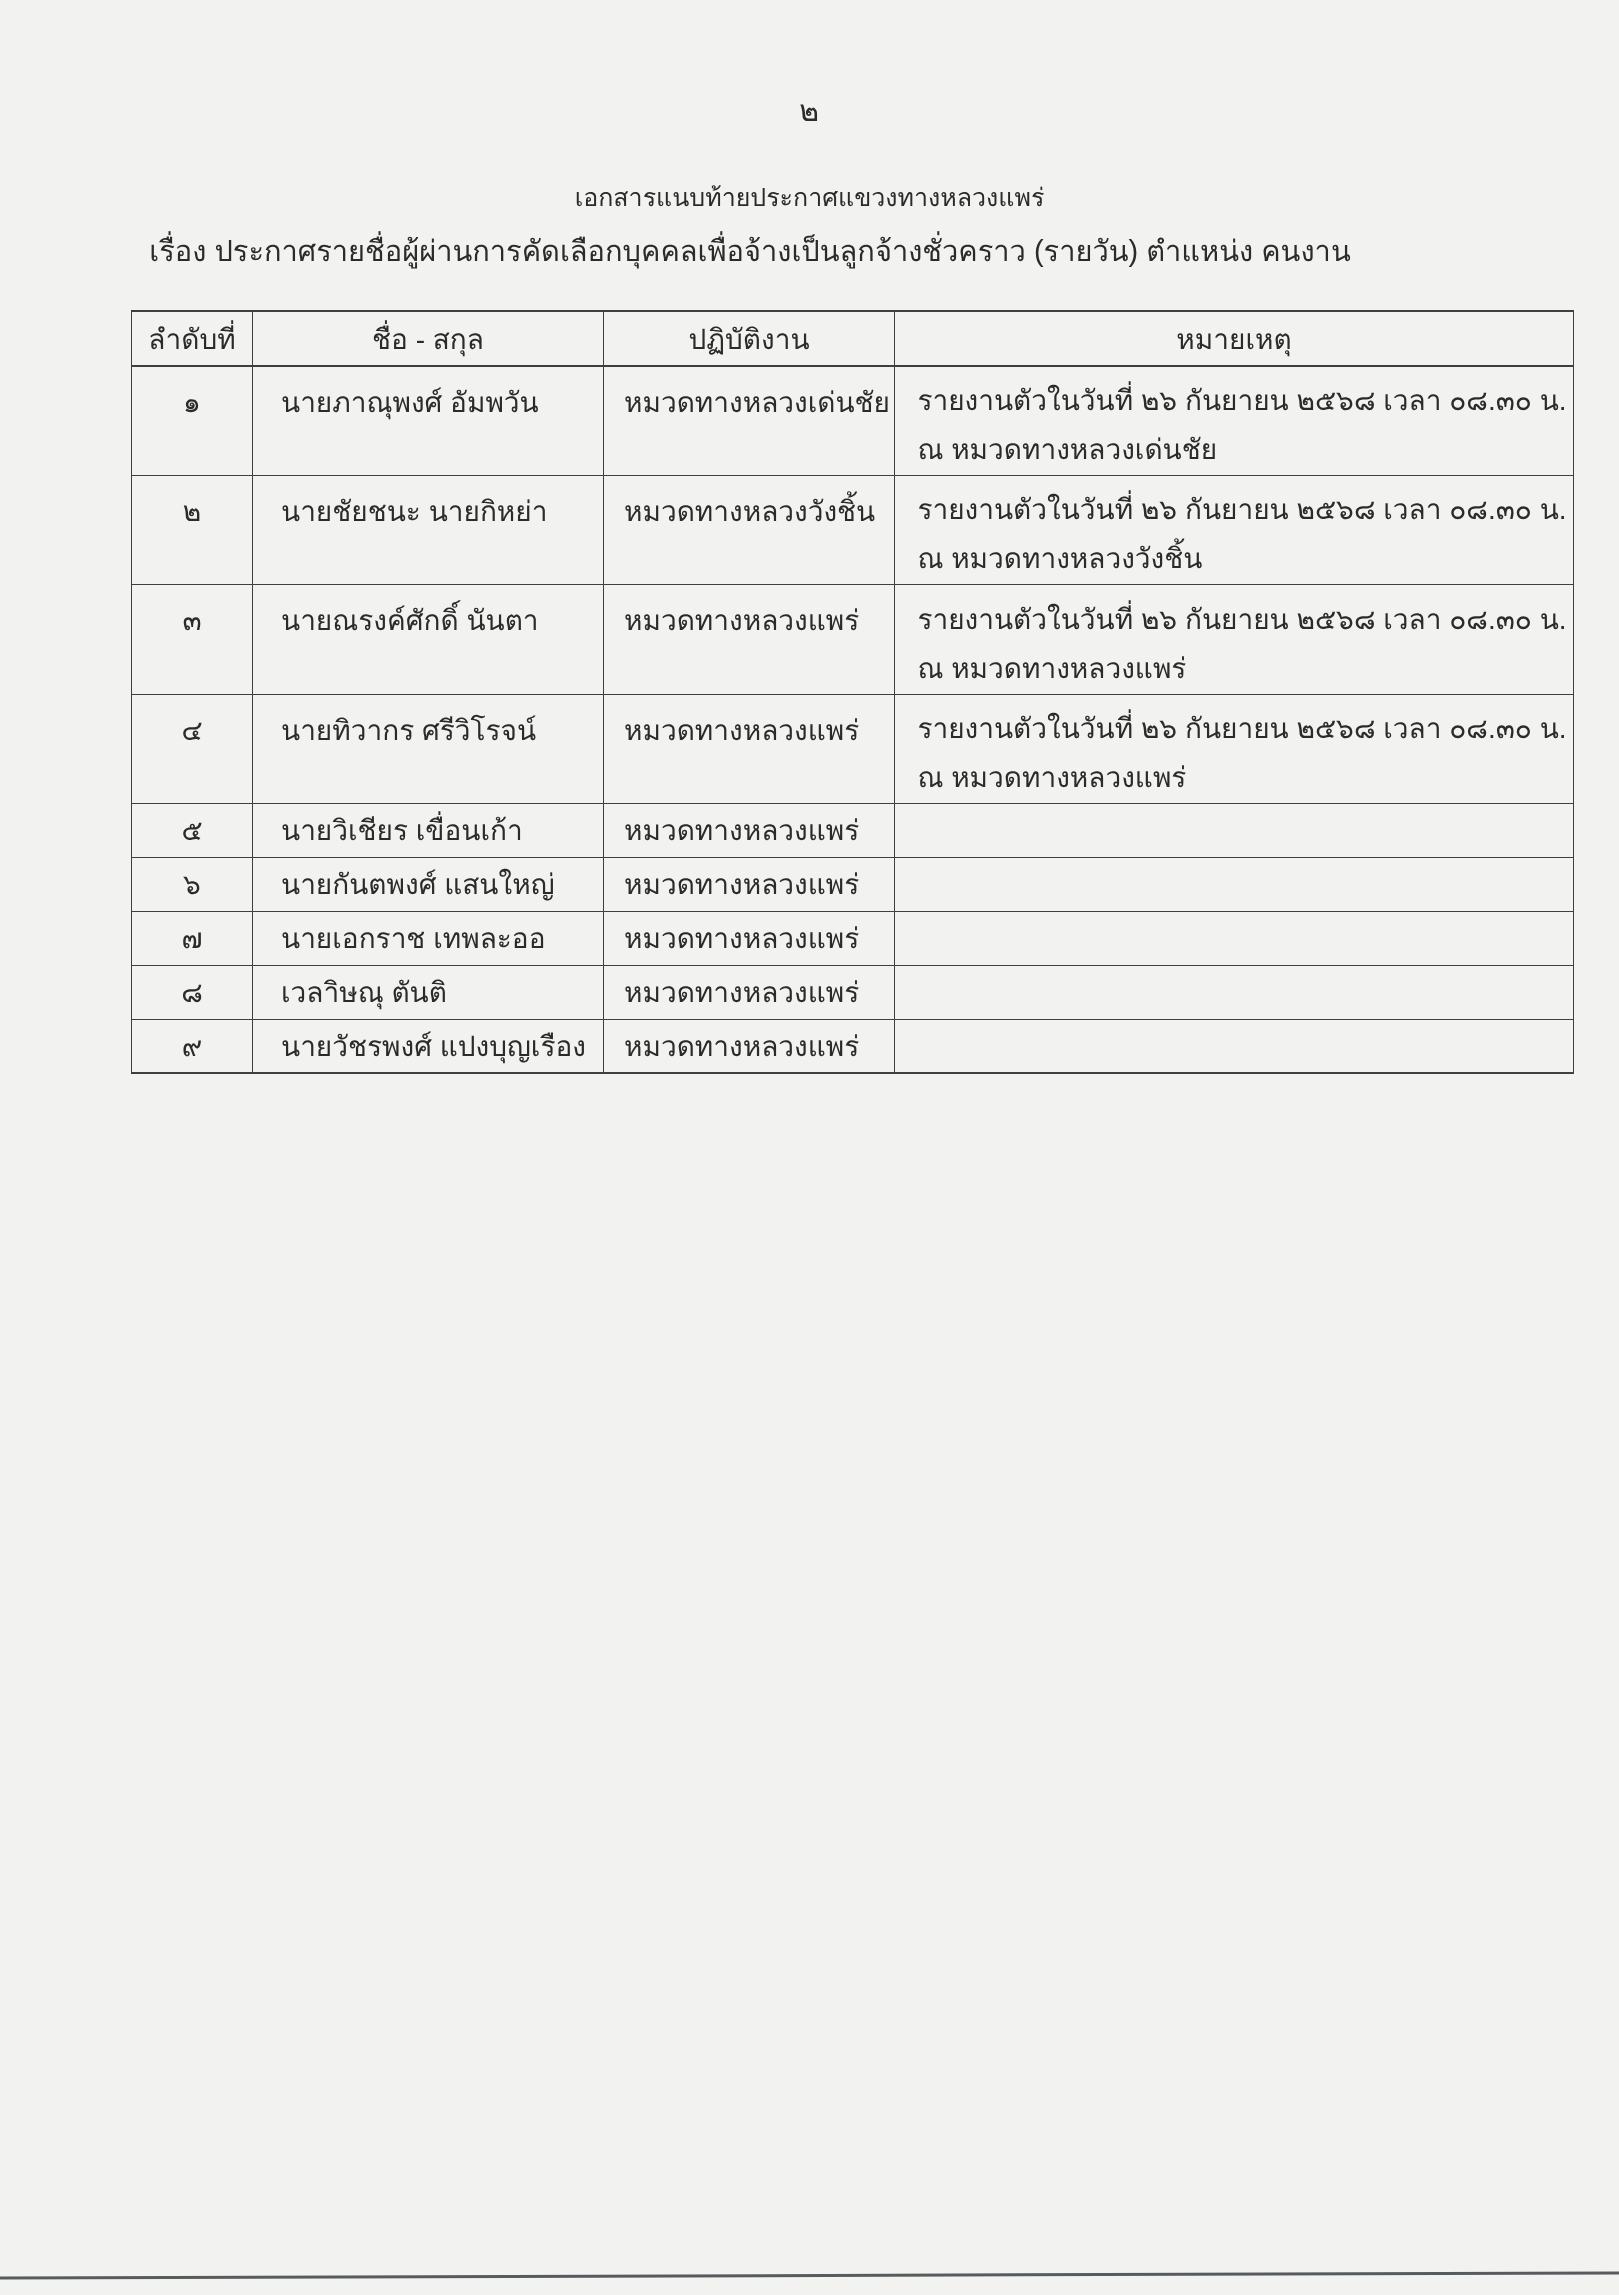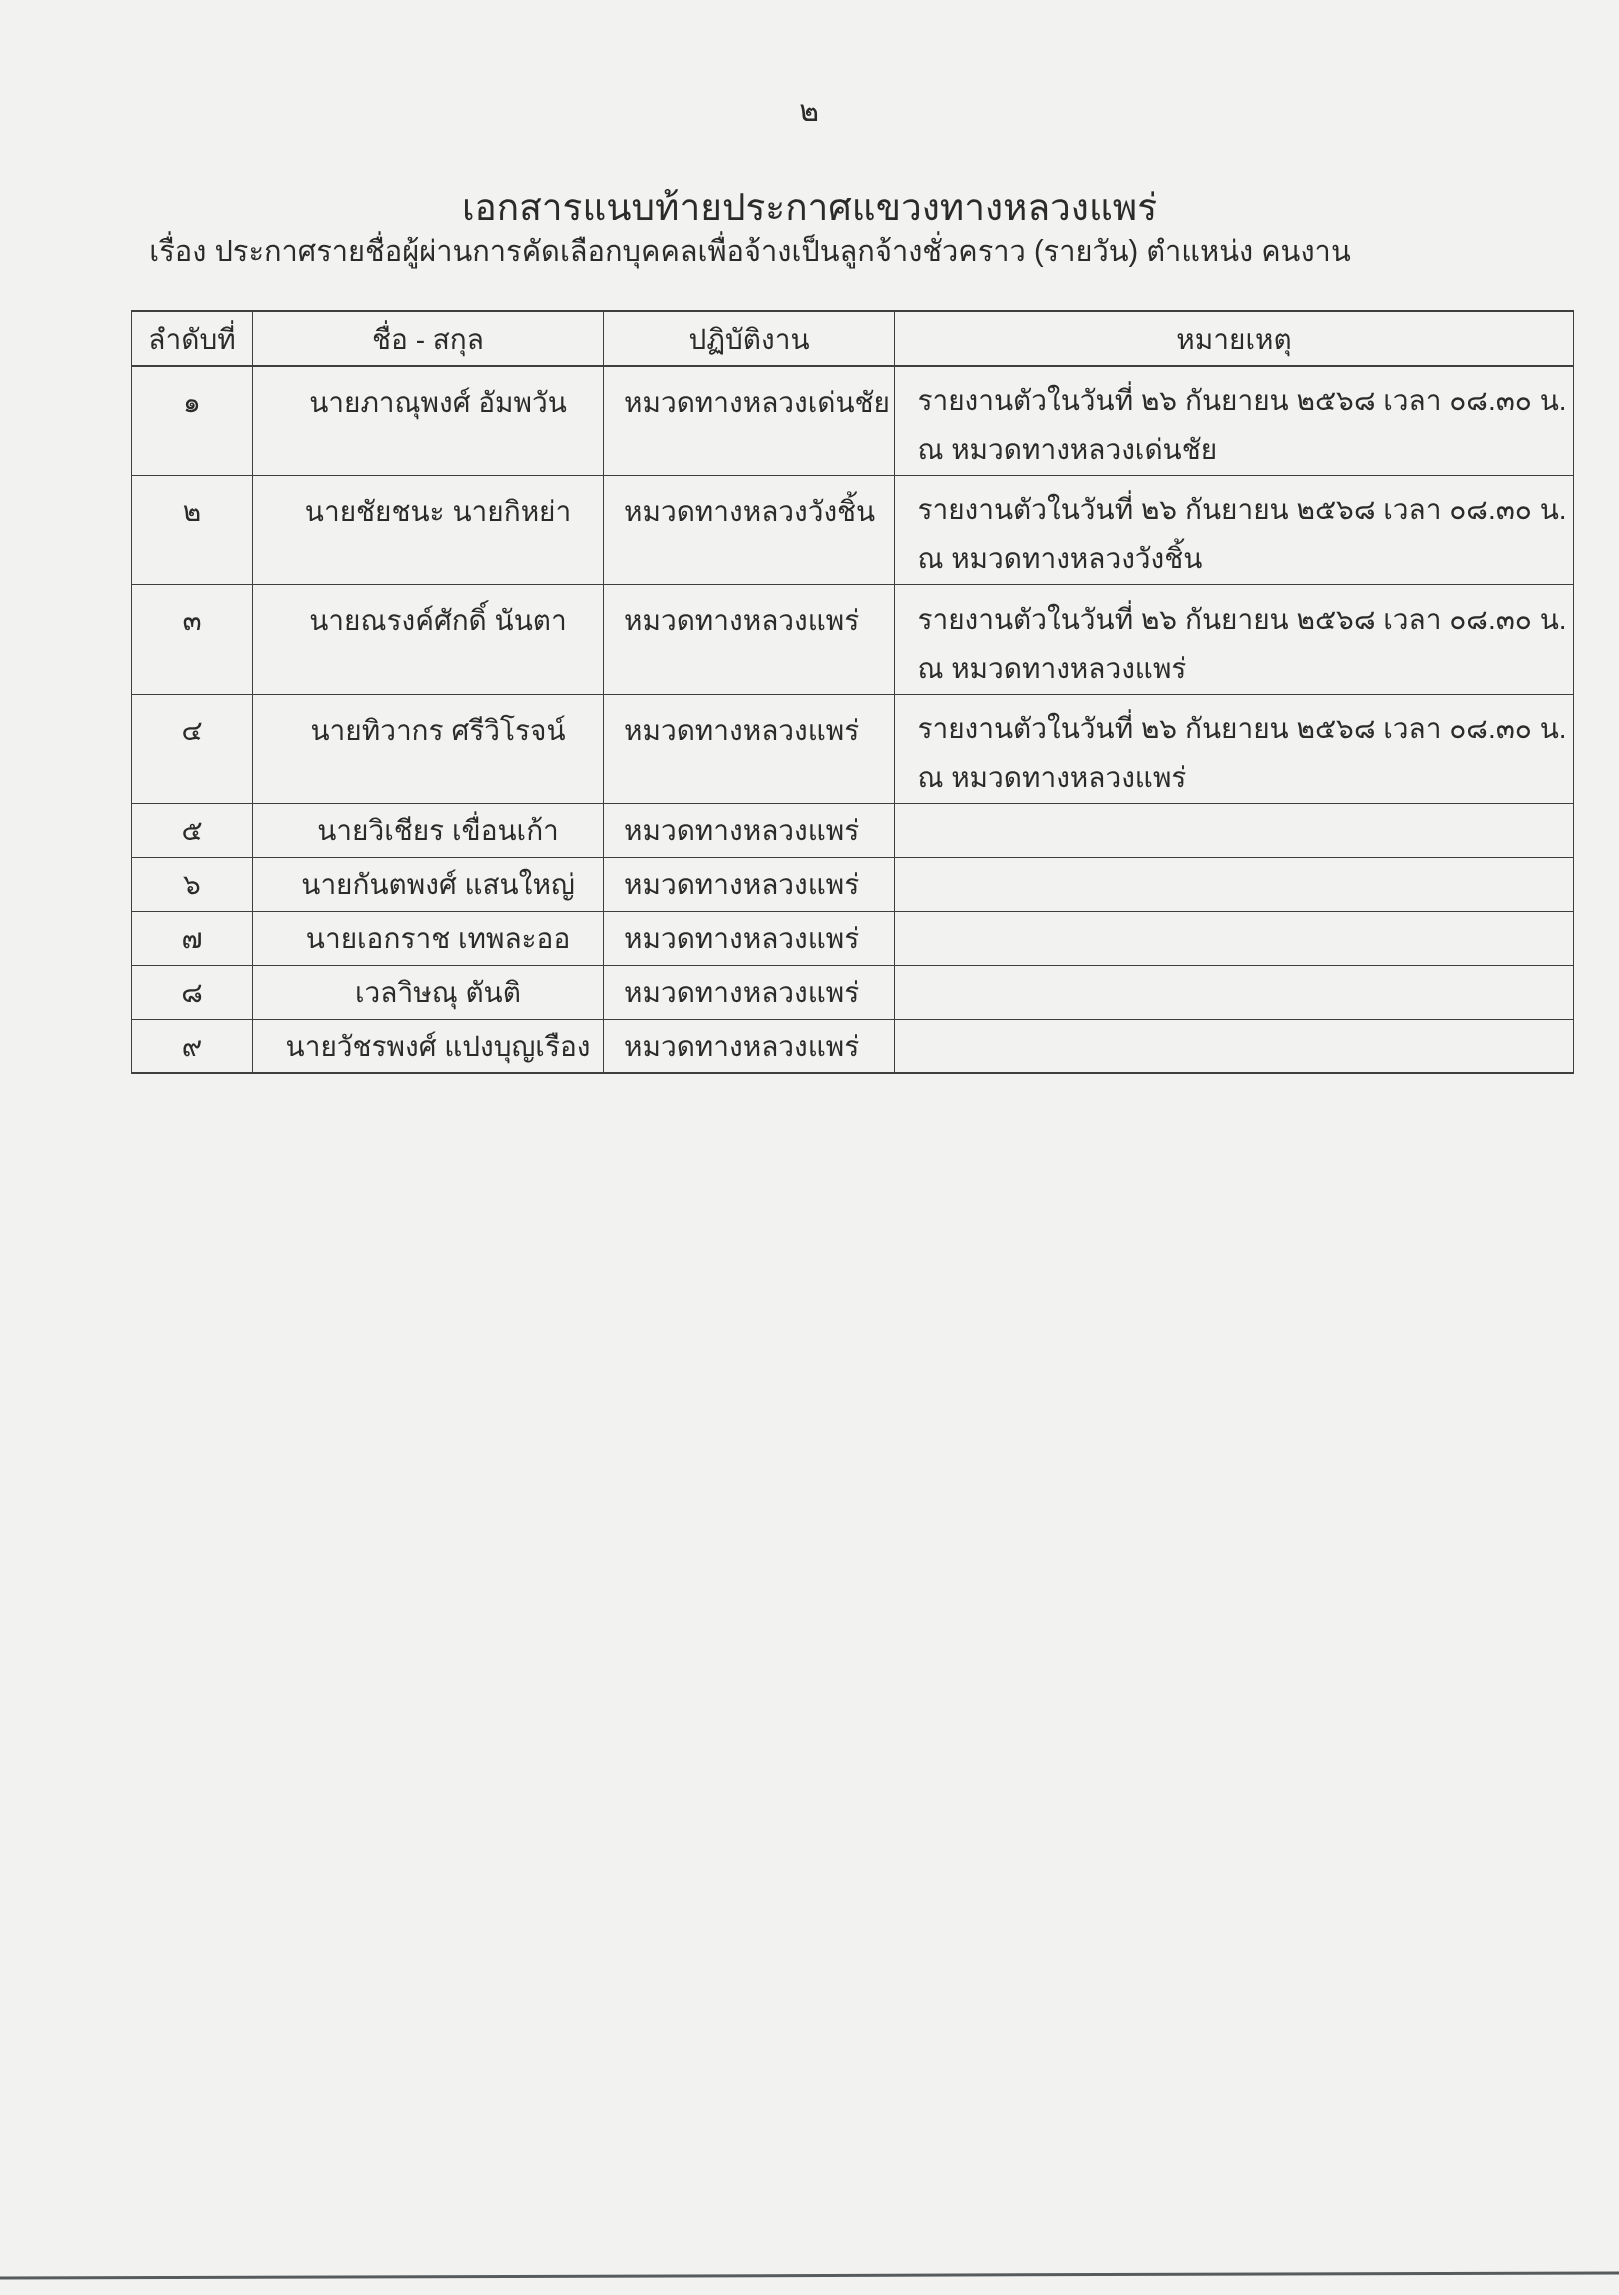--- a/index.html
+++ b/index.html
@@ -23,21 +23,21 @@
     text-align: center;
     font-size: 30px;
     letter-spacing: 0.7px;
   }
   .title-line1 {
     position: absolute;
     top: 177px;
     left: 0;
     width: 1619px;
     text-align: center;
-    font-size: 37px;
+    font-size: 25px;
   }
   .title-line2 {
     position: absolute;
     top: 228px;
     left: 0;
     width: 1500px;
     text-align: center;
     font-size: 29px;
   }
   table.roster {
@@ -58,21 +58,21 @@
     box-sizing: border-box;
   }
   table.roster th {
     height: 55px;
     text-align: center;
     vertical-align: middle;
     border-top-width: 2px;
     border-bottom-width: 2px;
   }
   table.roster td.c-no   { text-align: center; }
-  table.roster td.c-name { text-align: center; padding-left: 21px; }
+  table.roster td.c-name { text-align: left; padding-left: 28px; }
   table.roster td.c-unit { text-align: left; padding-left: 20px; }
   table.roster td.c-remark { text-align: left; padding-left: 22.4px; }
   tr.tall td {
     height: 100px;
     vertical-align: top;
     padding-top: 13px;
   }
   tr.short td {
     height: 54px;
     vertical-align: middle;

